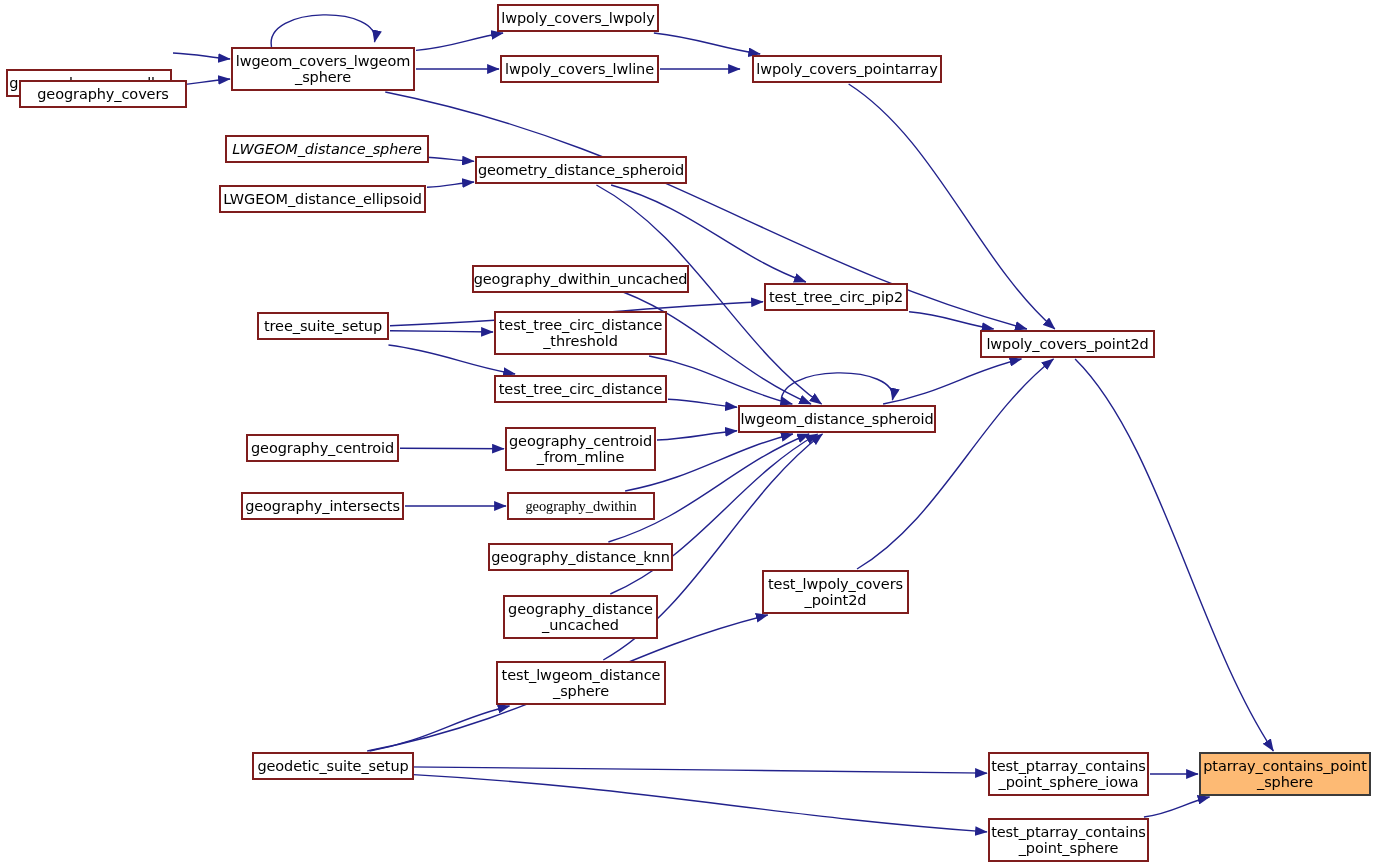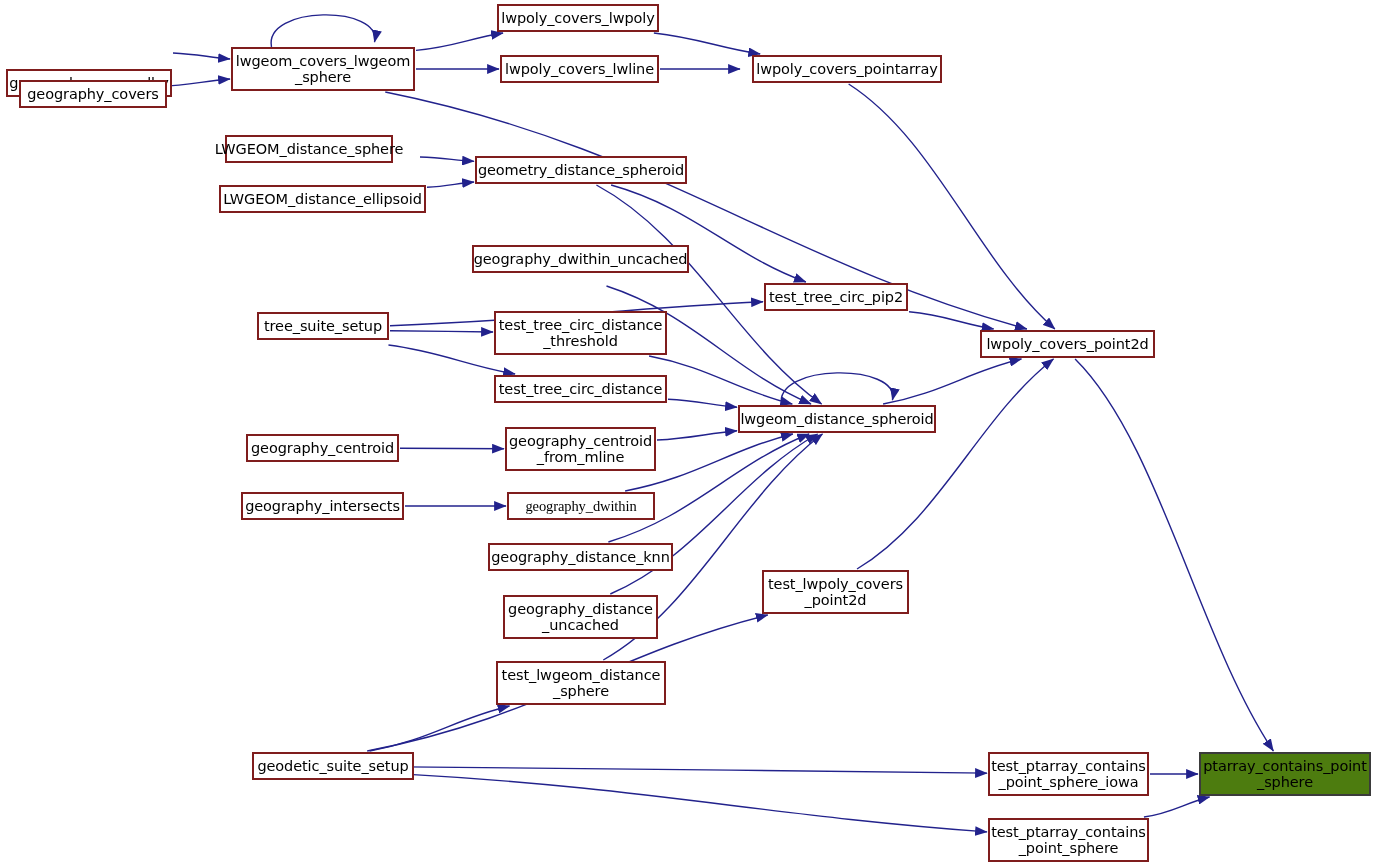--- a/index.html
+++ b/index.html
@@ -34,21 +34,21 @@
     line-height: 1.12;
     display: flex;
     align-items: center;
     justify-content: center;
     text-align: center;
     white-space: pre-line;
     letter-spacing: -0.1px;
     z-index: 5;
   }
   .node.highlight {
-    background: #4d7c0f;
+    background: #fdba74;
     border-color: #3b3b3b;
   }
 </style>
 </head>
 <body>
 
 <div id="canvas">
 
   <svg id="edge-layer" viewBox="0 0 1377 867" xmlns="http://www.w3.org/2000/svg">
     <defs>
@@ -92,30 +92,30 @@
         <path d="M 405,766.8799463447351 C 649.44,768.0041314553991 765.8399999999999,771.2517773306506 987,773.1254191817573" marker-end="url(#arrow)"></path>
         <path d="M 405,774.1395036887994 C 649.44,787.7156002682764 765.8399999999999,815.8498940308517 987,831.9101274312542" marker-end="url(#arrow)"></path>
         <path d="M 1150,774 C 1170.16,774 1179.76,774 1198,774" marker-end="url(#arrow)"></path>
         <path d="M 1143.9469696969697,817 C 1171.5015151515152,813.4 1184.6227272727272,803 1209.5530303030303,797" marker-end="url(#arrow)"></path>
         <path d="M 1075.0872093023256,359 C 1158.364418604651,441.06 1198.0202325581395,638 1273.3662790697674,751" marker-end="url(#arrow)"></path>
       </g>
   </svg>
 
   <div id="nodes">
       <div class="node" style="left: 6px; top: 30px; width: 166px; height: 28px; margin-top: 39px;"><span>geography_coveredby</span></div>
-      <div class="node" style="left: 19px; top: 80px; width: 148px; height: 28px;"><span>geography_covers</span></div>
+      <div class="node" style="left: 19px; top: 80px; width: 168px; height: 28px;"><span>geography_covers</span></div>
       <div class="node" style="left: 231px; top: 47px; width: 184px; height: 44px;"><span>lwgeom_covers_lwgeom
 _sphere</span></div>
       <div class="node" style="left: 497px; top: 4px; width: 162px; height: 28px;"><span>lwpoly_covers_lwpoly</span></div>
       <div class="node" style="left: 500px; top: 55px; width: 159px; height: 28px;"><span>lwpoly_covers_lwline</span></div>
       <div class="node" style="left: 741px; top: 55px; width: 190px; height: 28px; margin-left: 11px;"><span>lwpoly_covers_pointarray</span></div>
-      <div class="node" style="left: 225px; top: 135px; width: 168px; height: 28px;"><span>LWGEOM_distance_sphere</span></div>
+      <div class="node" style="left: 225px; top: 135px; width: 204px; height: 28px; font-style: italic;"><span>LWGEOM_distance_sphere</span></div>
       <div class="node" style="left: 219px; top: 185px; width: 207px; height: 28px;"><span>LWGEOM_distance_ellipsoid</span></div>
       <div class="node" style="left: 475px; top: 156px; width: 212px; height: 28px;"><span>geometry_distance_spheroid</span></div>
-      <div class="node" style="left: 472px; top: 245px; width: 217px; height: 28px;"><span>geography_dwithin_uncached</span></div>
+      <div class="node" style="left: 472px; top: 265px; width: 217px; height: 28px;"><span>geography_dwithin_uncached</span></div>
       <div class="node" style="left: 764px; top: 283px; width: 144px; height: 28px;"><span>test_tree_circ_pip2</span></div>
       <div class="node" style="left: 257px; top: 312px; width: 132px; height: 28px;"><span>tree_suite_setup</span></div>
       <div class="node" style="left: 494px; top: 311px; width: 173px; height: 44px;"><span>test_tree_circ_distance
 _threshold</span></div>
       <div class="node" style="left: 980px; top: 330px; width: 175px; height: 28px;"><span>lwpoly_covers_point2d</span></div>
       <div class="node" style="left: 494px; top: 375px; width: 173px; height: 28px;"><span>test_tree_circ_distance</span></div>
       <div class="node" style="left: 738px; top: 405px; width: 198px; height: 28px;"><span>lwgeom_distance_spheroid</span></div>
       <div class="node" style="left: 246px; top: 434px; width: 153px; height: 28px;"><span>geography_centroid</span></div>
       <div class="node" style="left: 505px; top: 427px; width: 151px; height: 44px;"><span>geography_centroid
 _from_mline</span></div>

